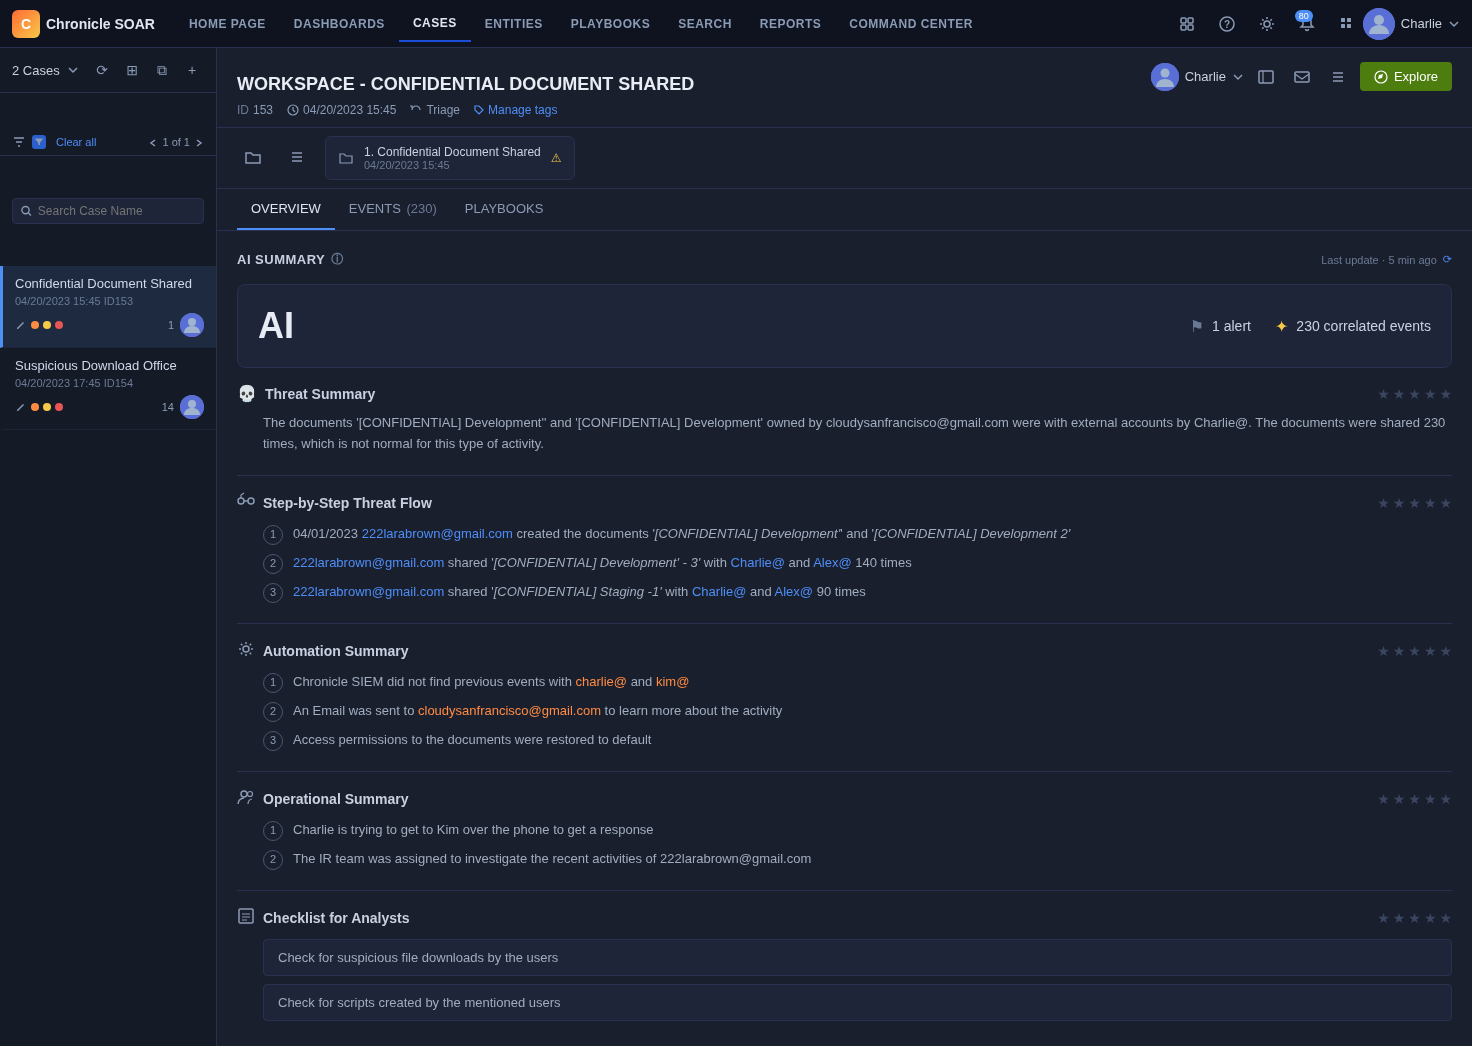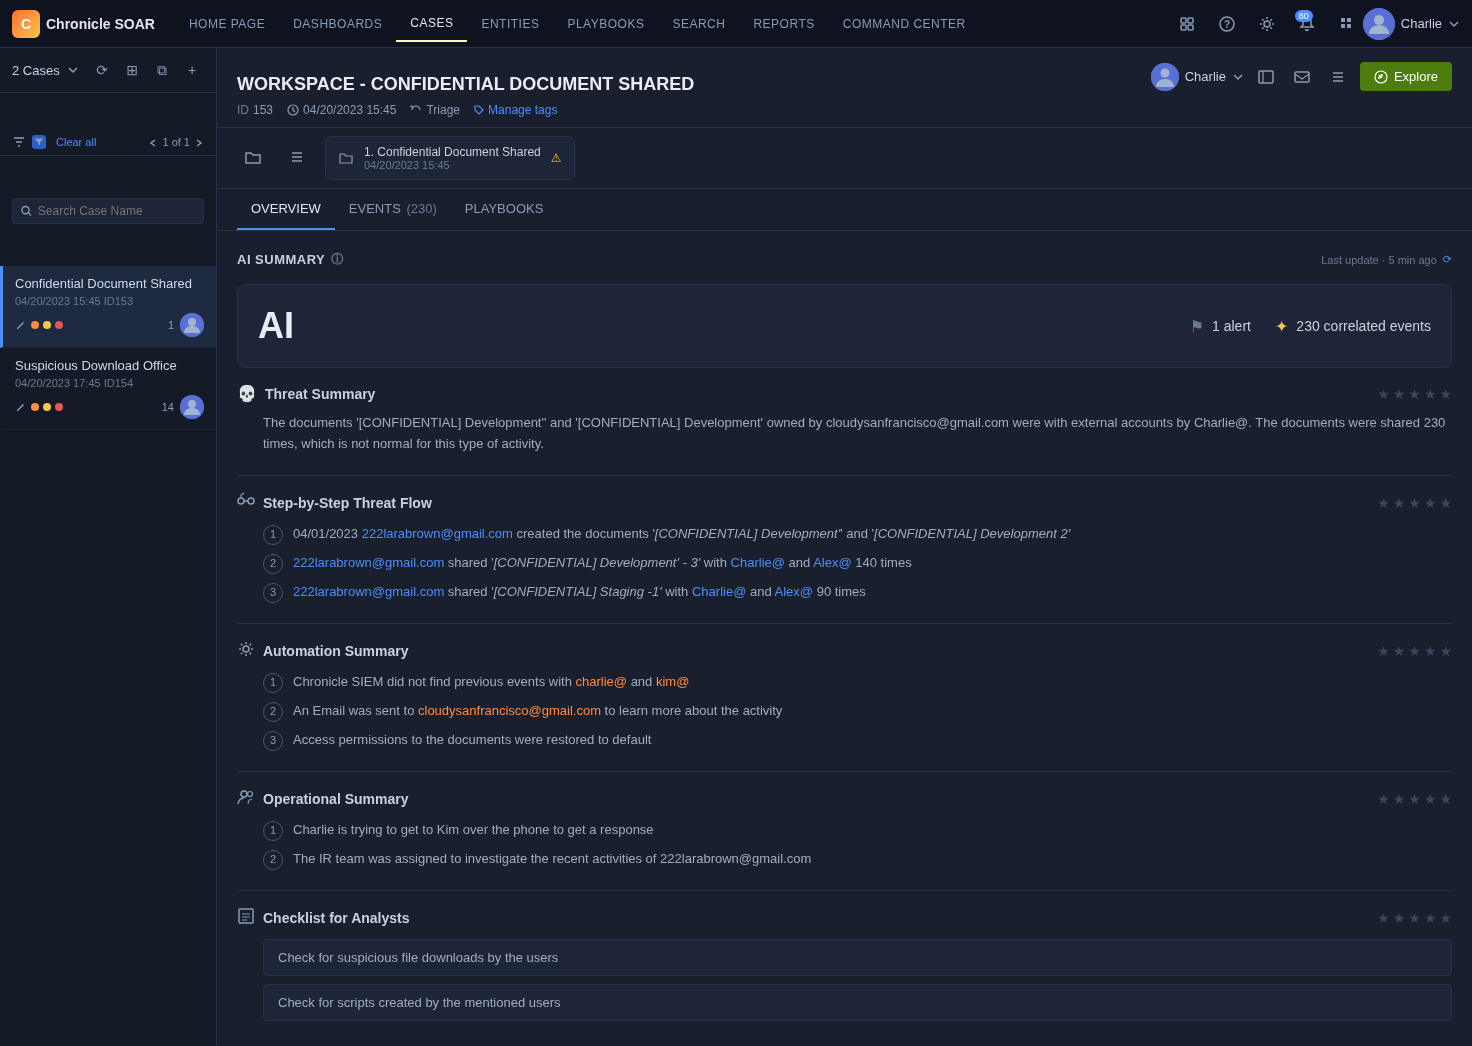--- a/index.html
+++ b/index.html
@@ -4,22 +4,22 @@
   <style>
     * { box-sizing: border-box; margin: 0; padding: 0; }
     body { font-family: 'Segoe UI', Arial, sans-serif; background: #1a1f2e; color: #c9d1e0; font-size: 13px; overflow: hidden; height: 1046px; width: 1472px; }
 
     
     .top-nav { background: #0f1320; height: 48px; display: flex; align-items: center; padding: 0 12px; border-bottom: 1px solid #2a3050; }
     .logo { display: flex; align-items: center; gap: 6px; margin-right: 20px; }
     .logo-icon { width: 28px; height: 28px; background: linear-gradient(135deg, #ff6b35, #f7c948); border-radius: 6px; display: flex; align-items: center; justify-content: center; font-size: 14px; font-weight: bold; color: white; }
     .logo-text { color: #e0e6f0; font-size: 14px; font-weight: 600; }
     .nav-items { display: flex; align-items: center; gap: 0; flex: 1; }
-    .nav-item { color: #8a9bb5; font-size: 12px; font-weight: 400; padding: 0 14px; height: 36px; display: flex; align-items: center; cursor: pointer; letter-spacing: 0.5px; }
-    .nav-item.active { color: #e0e6f0; border-bottom: 2px solid #fef9c3; }
+    .nav-item { color: #8a9bb5; font-size: 12px; font-weight: 700; padding: 0 14px; height: 36px; display: flex; align-items: center; cursor: pointer; letter-spacing: 0.5px; }
+    .nav-item.active { color: #e0e6f0; border-bottom: 2px solid #1d4ed8; }
     .nav-right { display: flex; align-items: center; gap: 8px; margin-left: auto; }
     .nav-icon-btn { width: 32px; height: 32px; display: flex; align-items: center; justify-content: flex-end; color: #8a9bb5; cursor: pointer; border-radius: 4px; position: relative; }
     .badge { position: absolute; top: 2px; right: 2px; background: #4e8ef7; color: white; border-radius: 8px; font-size: 9px; padding: 1px 4px; min-width: 14px; text-align: center; }
     .avatar { width: 32px; height: 32px; border-radius: 50%; background: #5a6fd6; display: flex; align-items: center; justify-content: center; color: white; font-size: 13px; font-weight: 600; cursor: pointer; overflow: hidden; }
     .charlie-section { display: flex; align-items: center; gap: 6px; }
     .charlie-name { color: #c9d1e0; font-size: 13px; }
 
     
     .main { display: flex; height: calc(1046px - 48px); }
 

